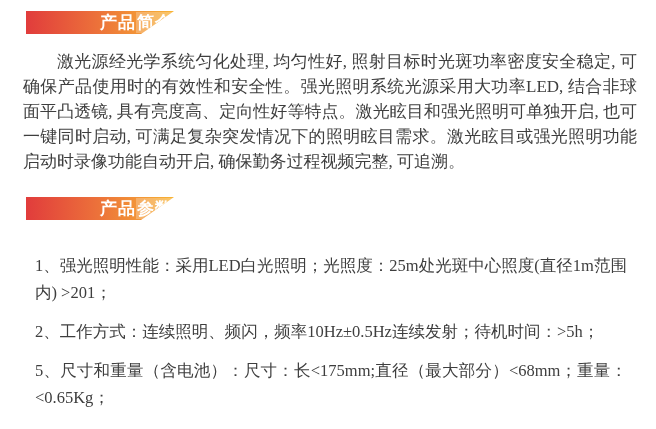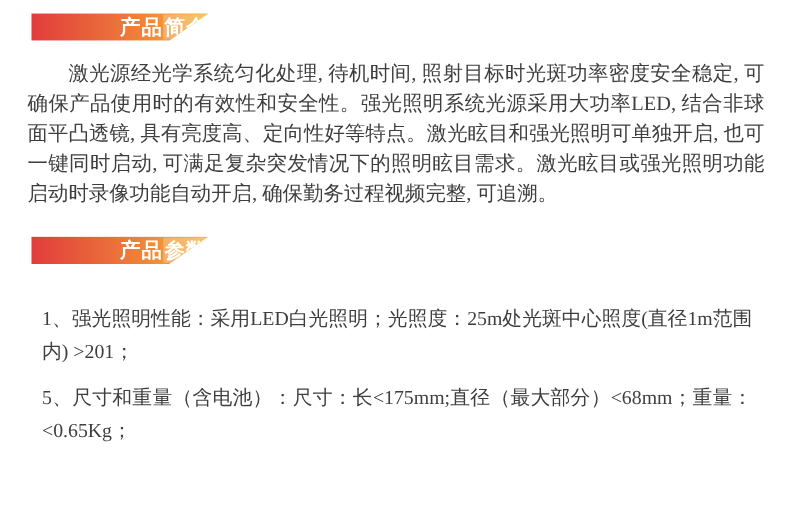--- a/index.html
+++ b/index.html
@@ -68,25 +68,26 @@
 </style>
 </head>
 <body>
 
 <div class="page">
 
   <div class="banner banner-intro">
     <span>产品</span><span class="hl">简介</span>
   </div>
 
-  <p class="para">激光源经光学系统匀化处理, 待机时间, 照射目标时光斑功率密度安全稳定, 可确保产品使用时的有效性和安全性。强光照明系统光源采用大功率LED, 结合非球面平凸透镜, 具有亮度高、定向性好等特点。激光眩目和强光照明可单独开启, 也可一键同时启动, 可满足复杂突发情况下的照明眩目需求。激光眩目或强光照明功能启动时录像功能自动开启, 确保勤务过程视频完整, 可追溯。</p>
+  <p class="para">激光源经光学系统匀化处理, 均匀性好, 照射目标时光斑功率密度安全稳定, 可确保产品使用时的有效性和安全性。强光照明系统光源采用大功率LED, 结合非球面平凸透镜, 具有亮度高、定向性好等特点。激光眩目和强光照明可单独开启, 也可一键同时启动, 可满足复杂突发情况下的照明眩目需求。激光眩目或强光照明功能启动时录像功能自动开启, 确保勤务过程视频完整, 可追溯。</p>
 
   <div class="banner banner-specs">
     <span>产品</span><span class="hl">参数</span>
   </div>
 
   <div class="specs-list">
     <p class="spec-line">1、强光照明性能：采用LED白光照明；光照度：25m处光斑中心照度(直径1m范围内) &gt;201；</p>
+    <p class="spec-line">2、工作方式：连续照明、频闪，频率10Hz±0.5Hz连续发射；待机时间：&gt;5h；</p>
     <p class="spec-line">5、尺寸和重量（含电池）：尺寸：长&lt;175mm;直径（最大部分）&lt;68mm；重量：&lt;0.65Kg；</p>
 
   </div>
 
 </div>
 
 </body></html>

